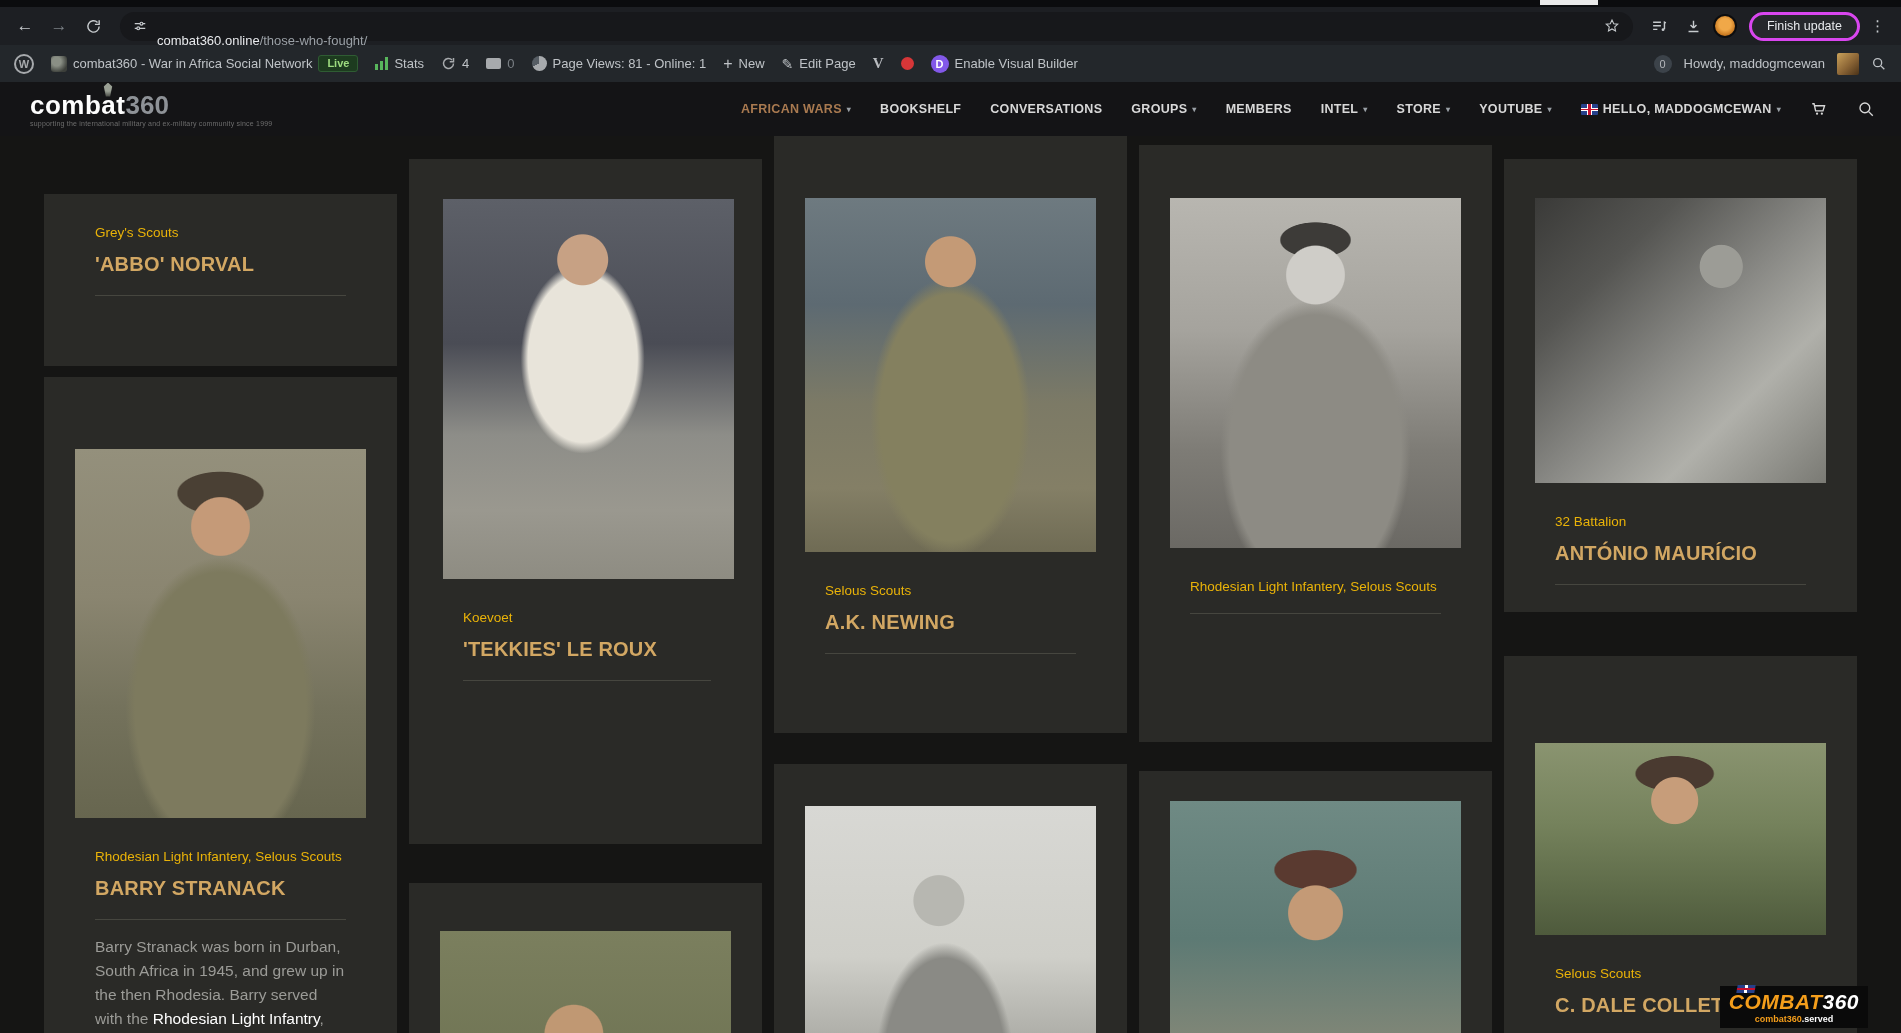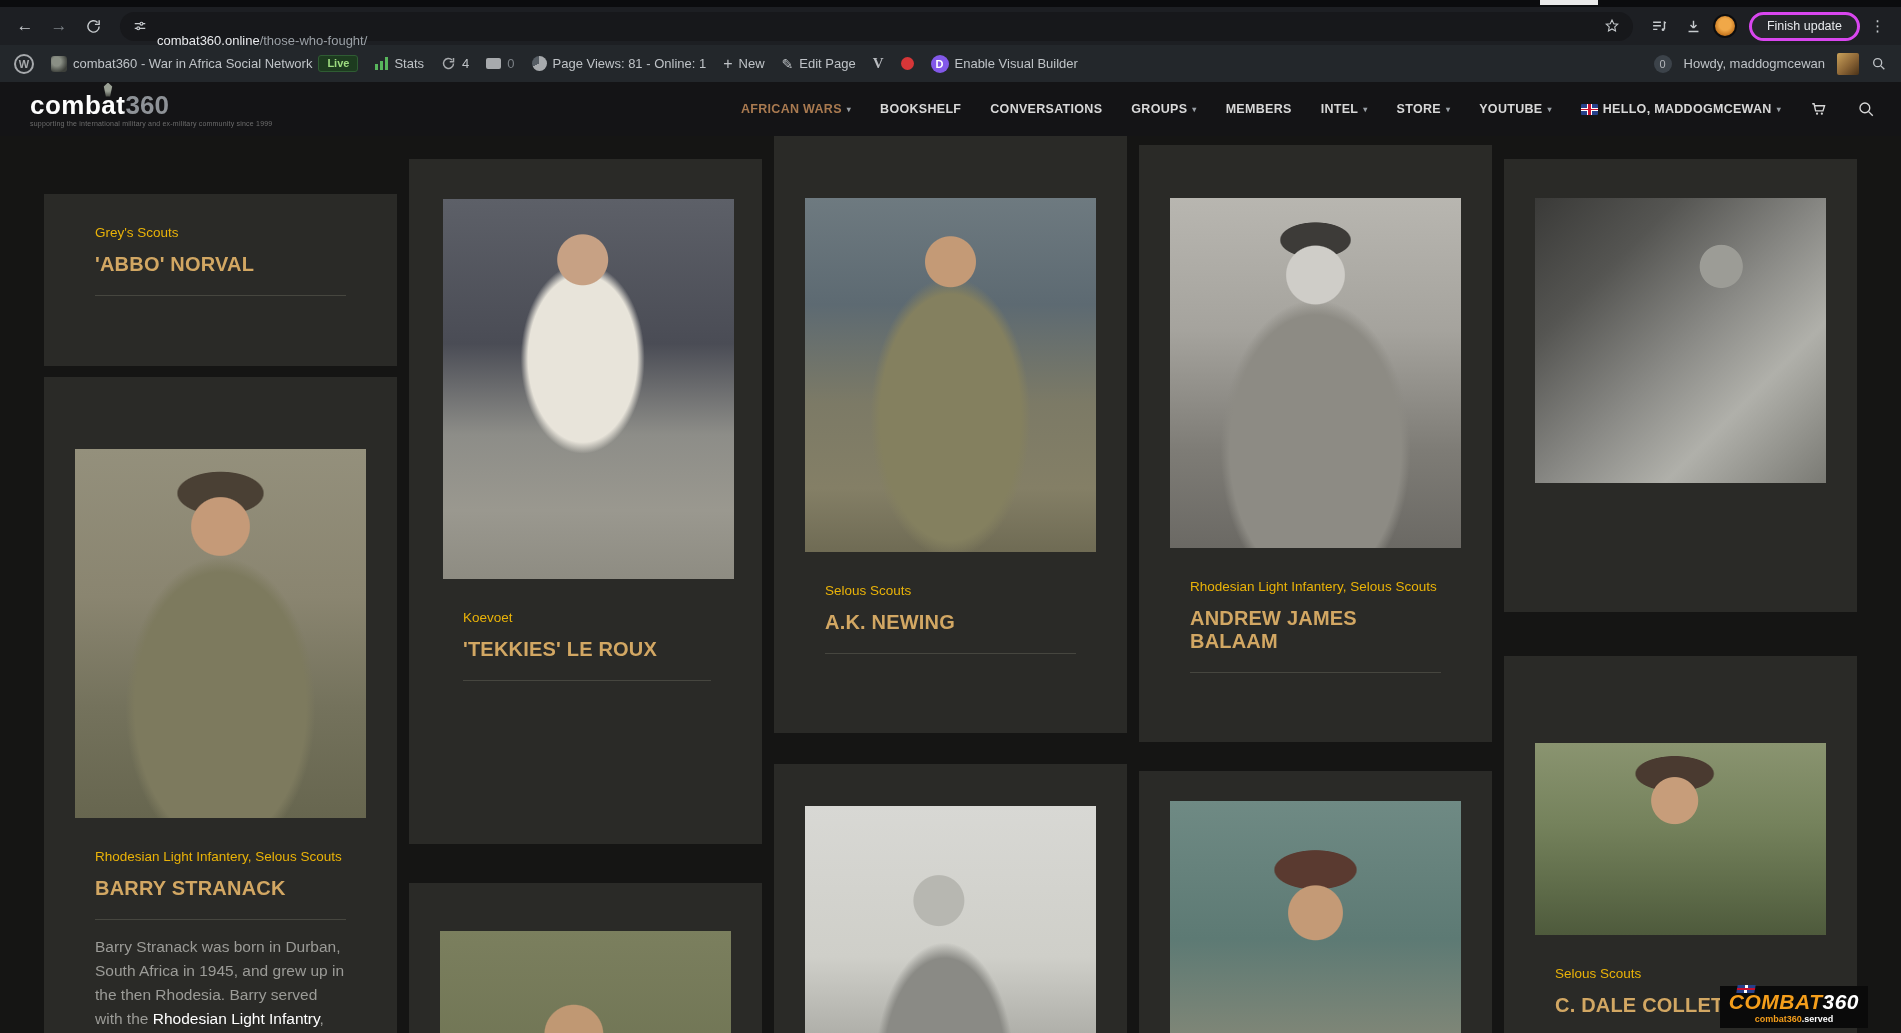--- a/index.html
+++ b/index.html
@@ -378,31 +378,35 @@
   </article>
 
   <article class="card c3b">
     <div class="photo ph-mg"></div>
   </article>
 
   <article class="card c4a">
     <div class="photo ph-balaam"></div>
     <div class="meta">
       <a class="cat">Rhodesian Light Infantery, Selous Scouts</a>
-      <a class="name">ANDREW JAMES BALAAM</a>
       <div class="rule"></div>
     </div>
   </article>
 
   <article class="card c4b">
     <div class="photo ph-beret"></div>
   </article>
 
   <article class="card c5a">
     <div class="photo ph-mauricio"></div>
+    <div class="meta">
+      <a class="cat">32 Battalion</a>
+      <a class="name">ANTÓNIO MAURÍCIO</a>
+      <div class="rule"></div>
+    </div>
   </article>
 
   <article class="card c5b">
     <div class="photo ph-collett"></div>
     <div class="meta">
       <a class="cat">Selous Scouts</a>
       <a class="name">C. DALE COLLETT</a>
 
     </div>
   </article>

